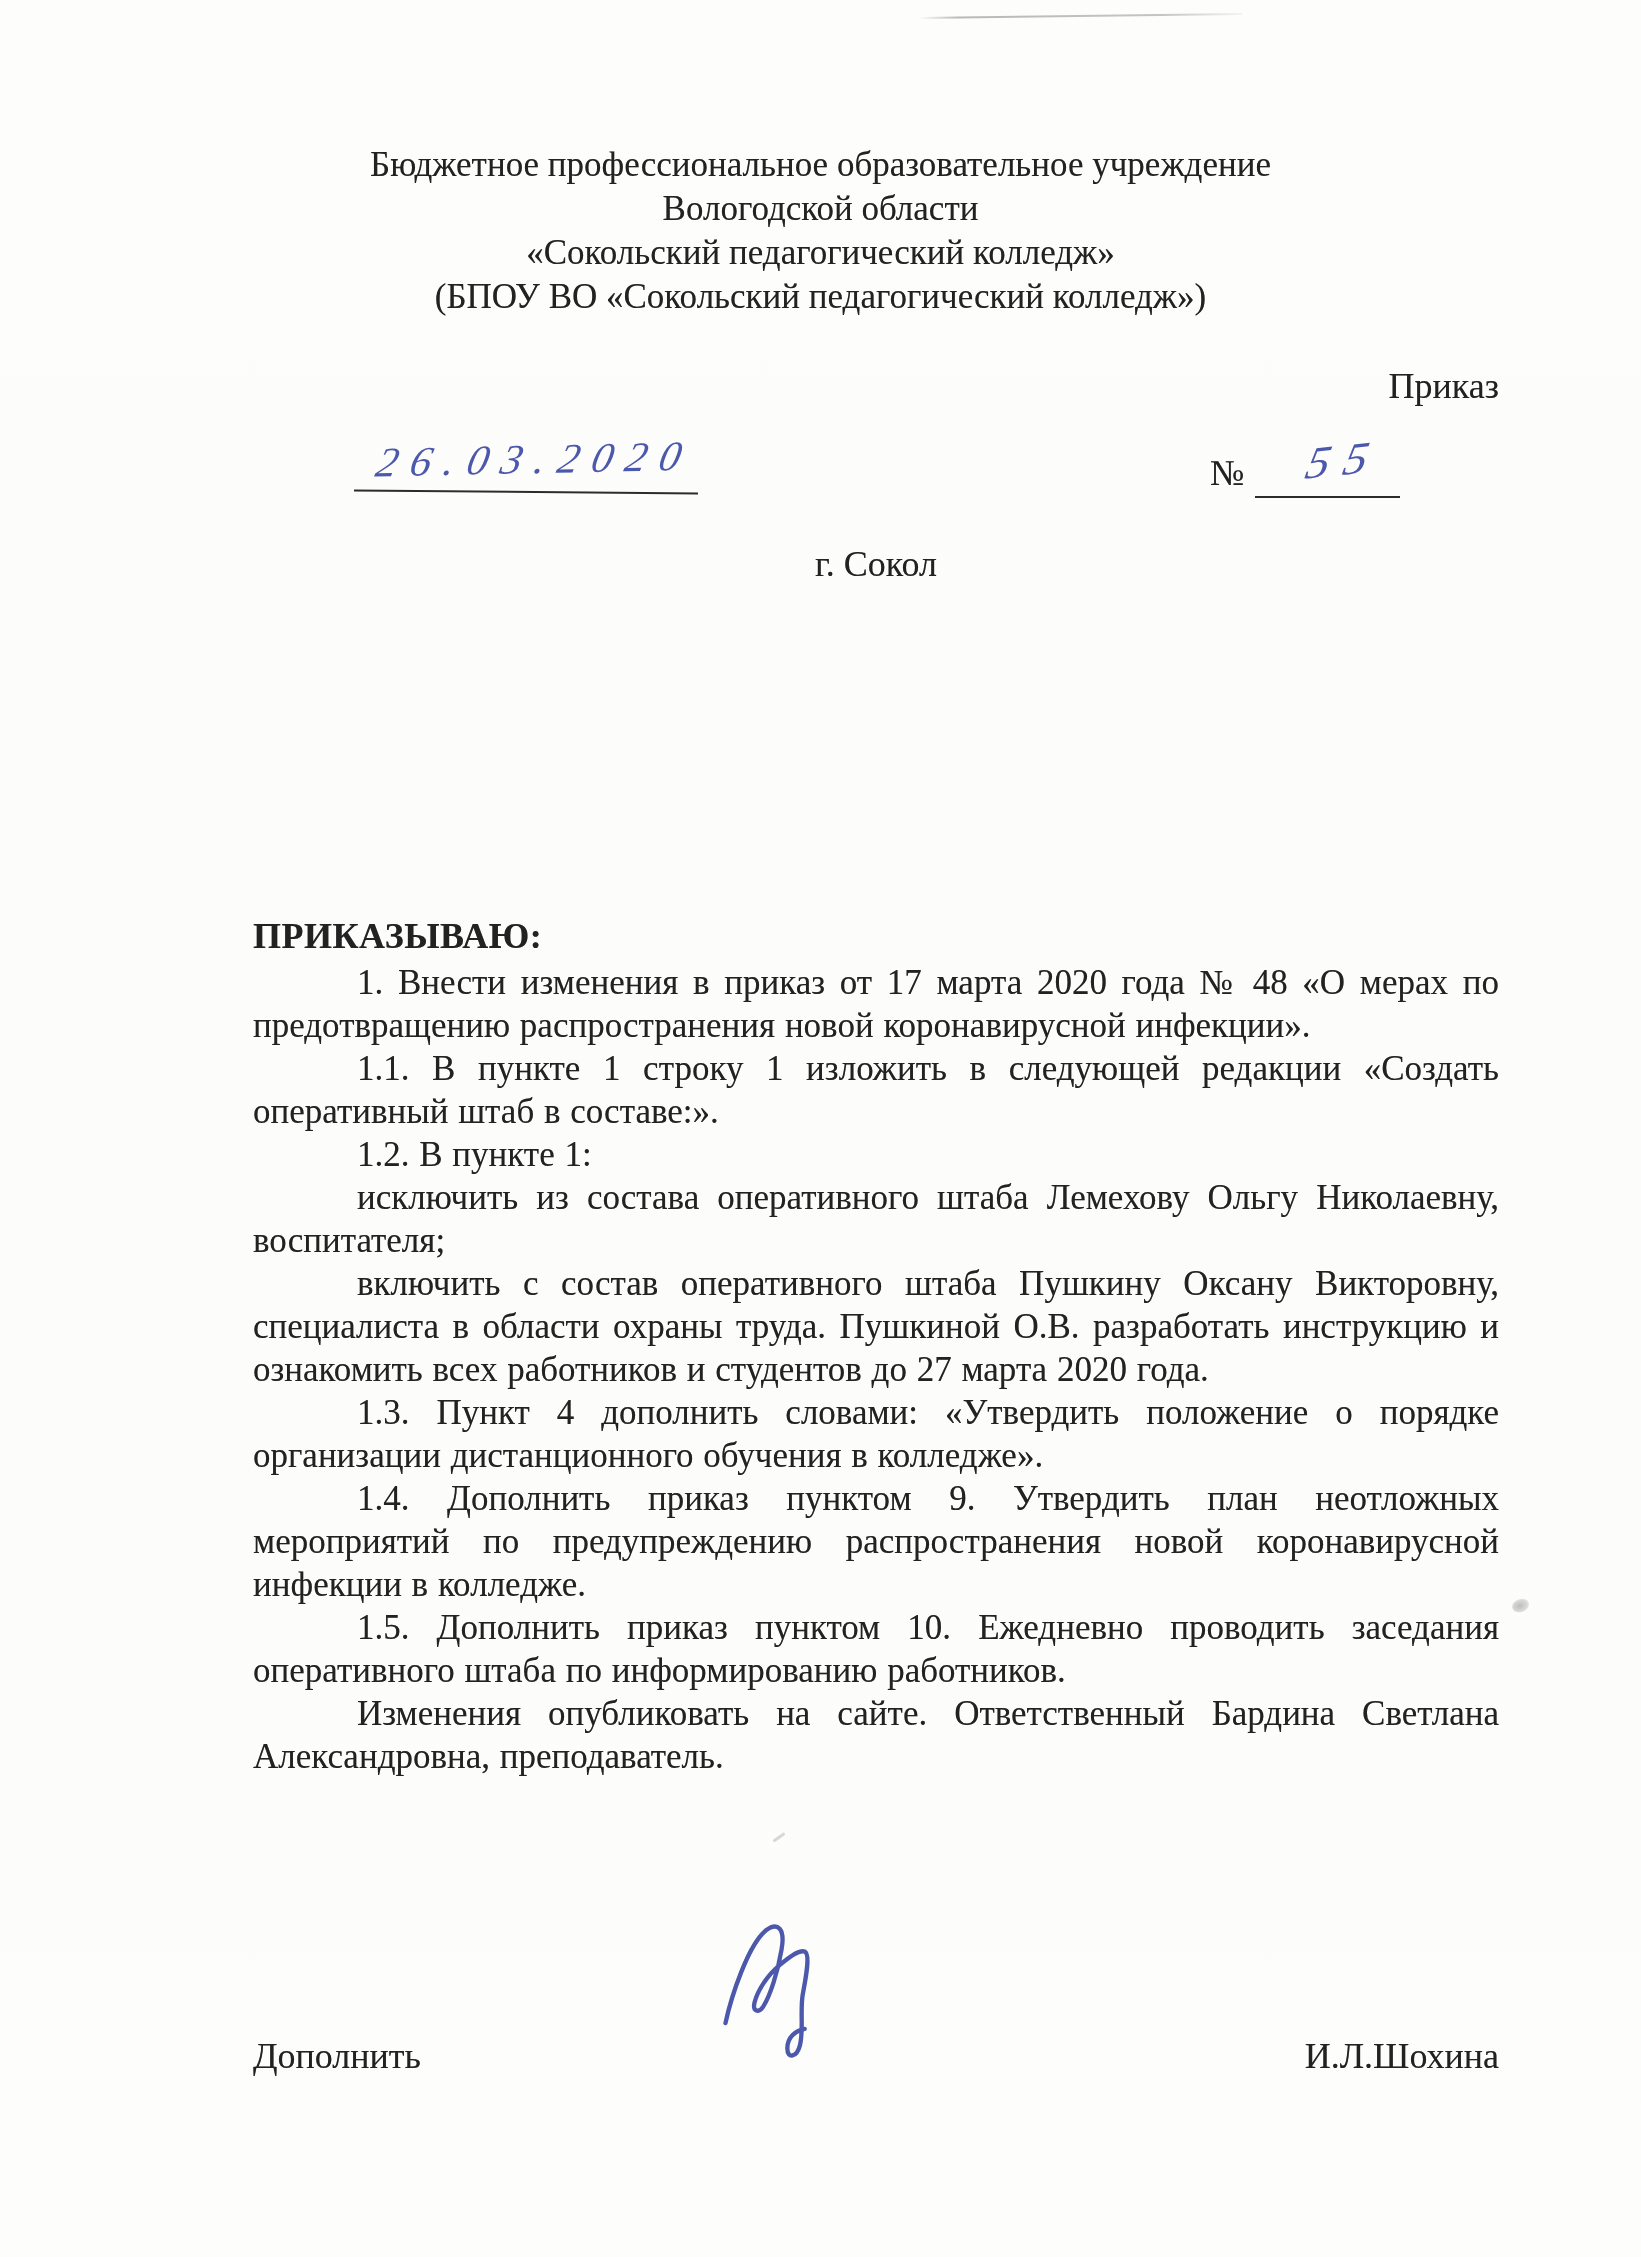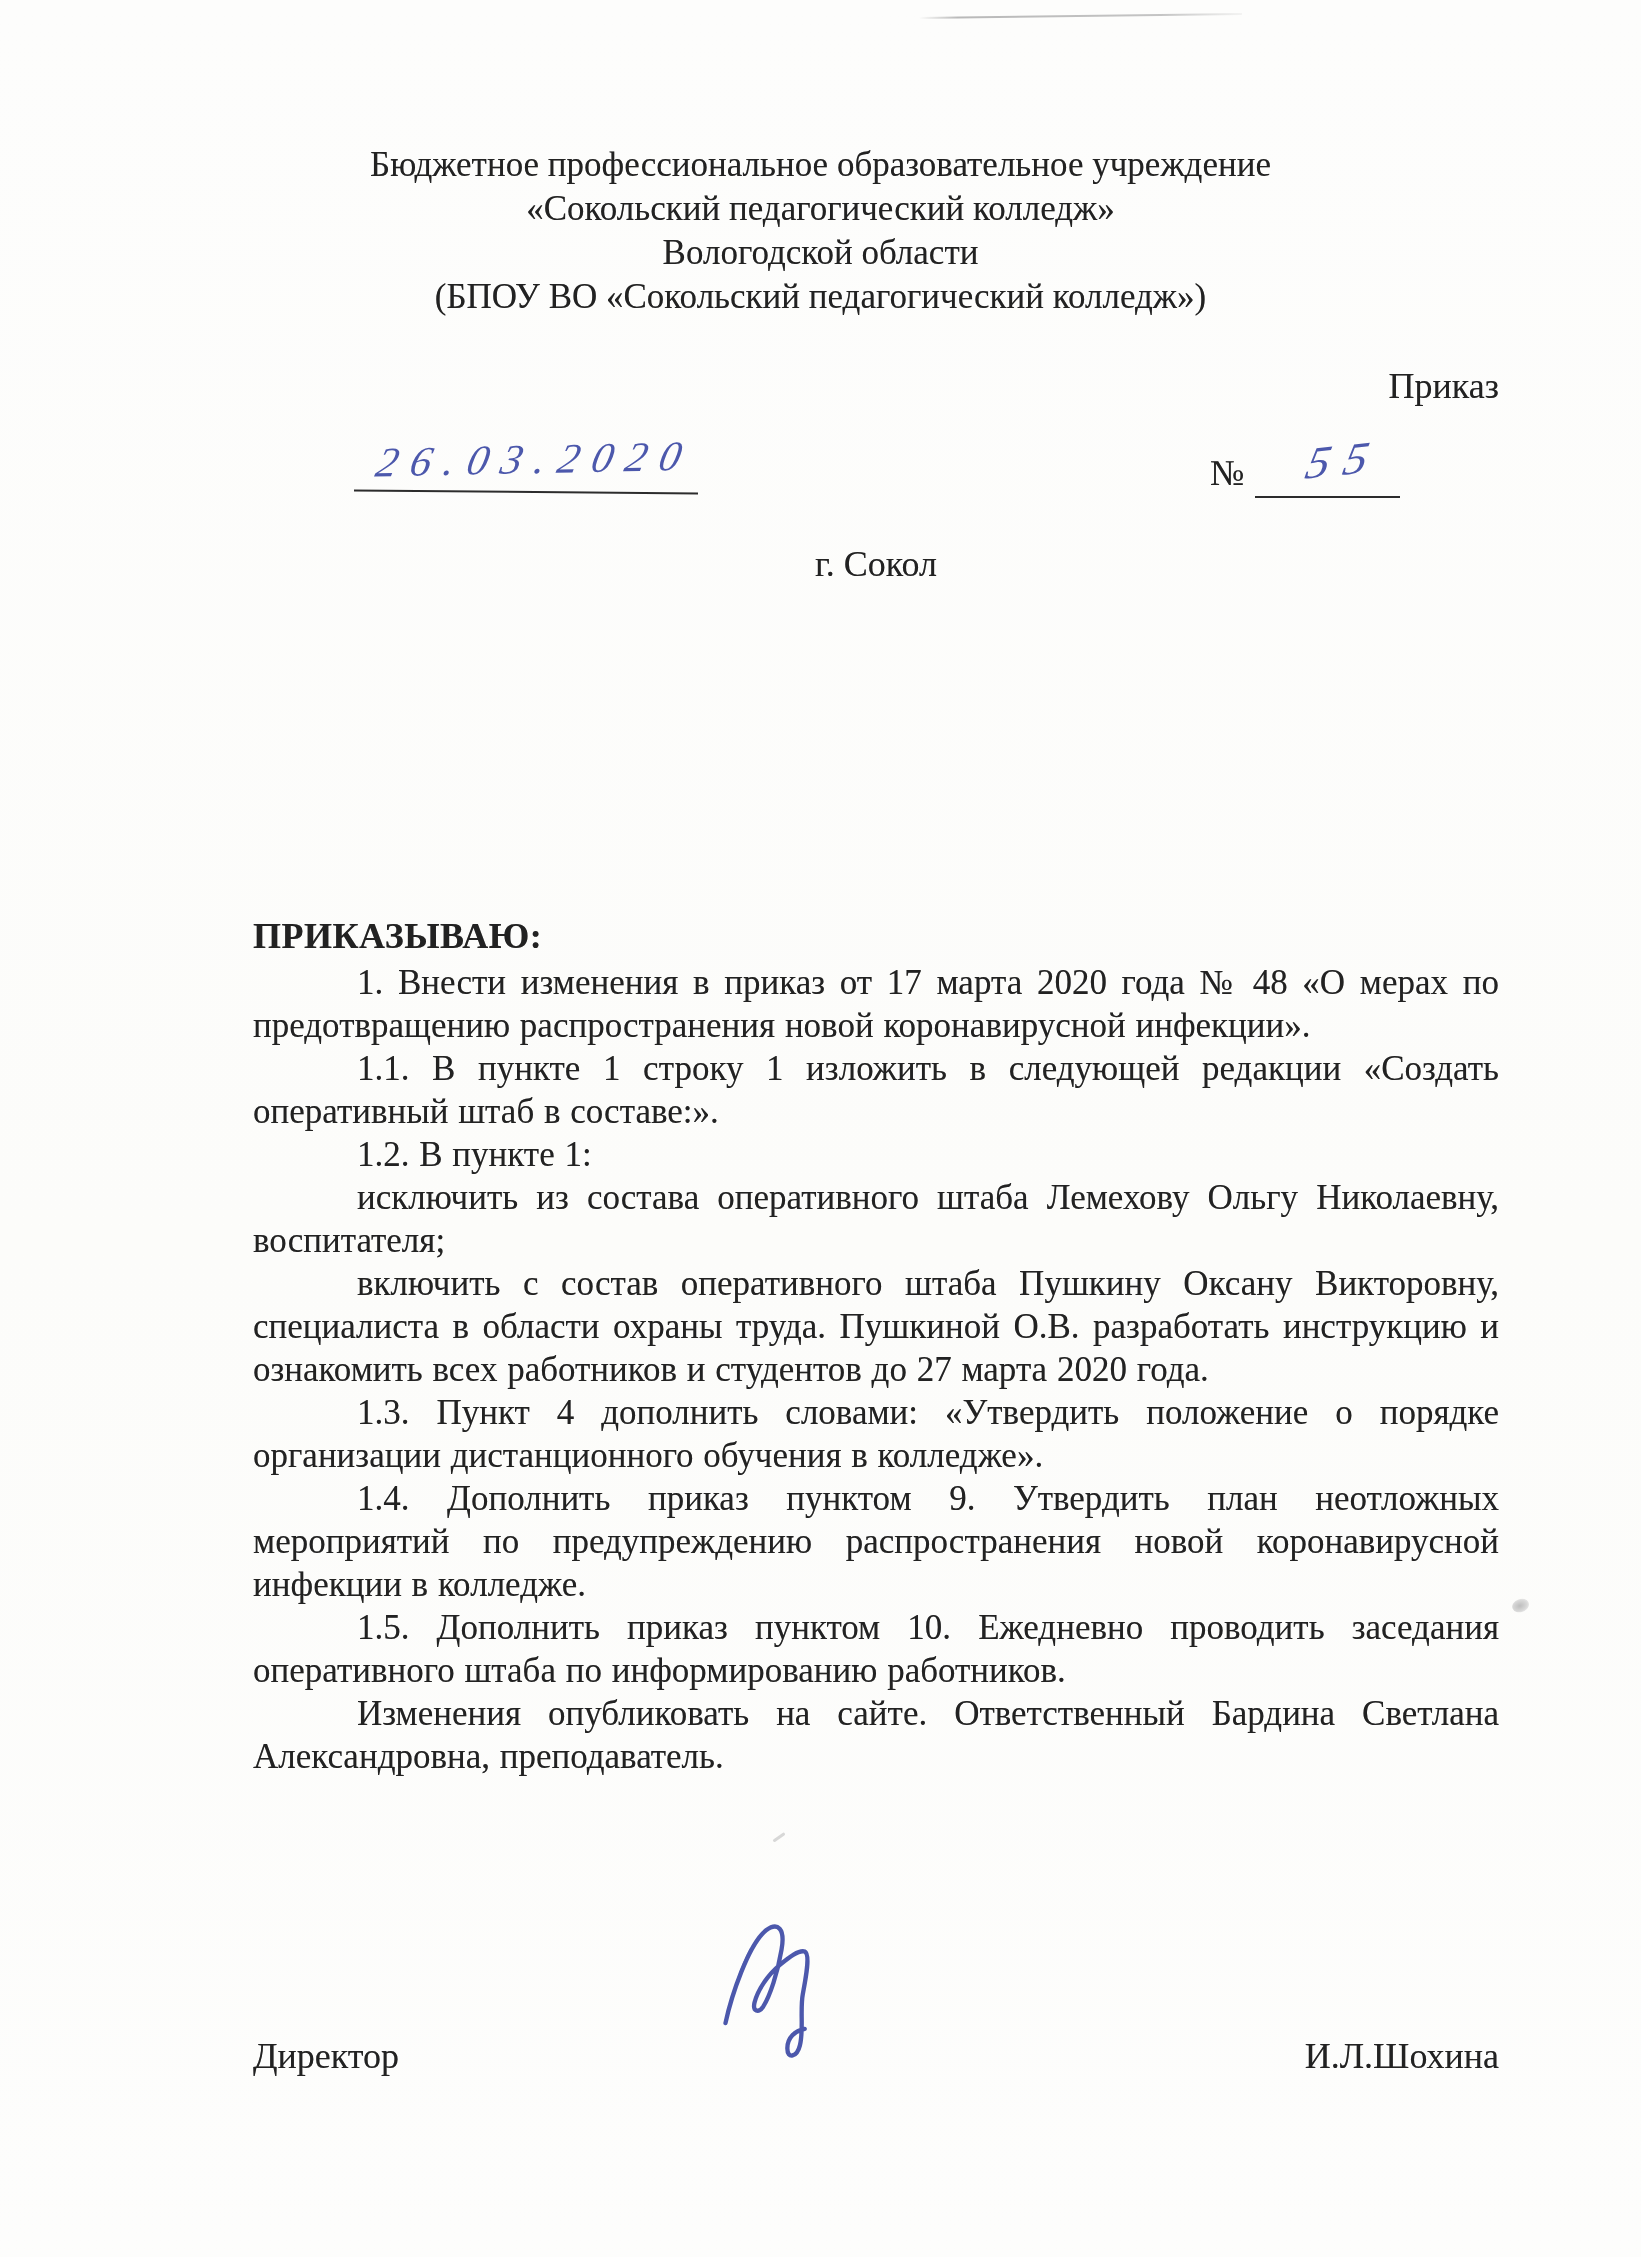--- a/index.html
+++ b/index.html
@@ -95,22 +95,22 @@
     background:#c7c7c7;transform:rotate(-35deg);border-radius:1.9px;opacity:.7;
   }
 </style>
 </head>
 <body>
 
 <div class="page">
 
   <div class="org-header">
     <span>Бюджетное профессиональное образовательное учреждение</span>
+    <span>Вологодской области</span>
     <span>«Сокольский педагогический колледж»</span>
-    <span>Вологодской области</span>
     <span>(БПОУ ВО «Сокольский педагогический колледж»)</span>
   </div>
 
   <div class="order-title">Приказ</div>
 
   <div class="daterow">
     <span class="hand date-value">26.03.2020</span>
     <span class="date-underline"></span>
     <span class="num-label">№</span>
     <span class="num-underline"></span>
@@ -128,21 +128,21 @@
     <p>1.2. В пункте 1:</p>
     <p>исключить из состава оперативного штаба Лемехову Ольгу Николаевну, воспитателя;</p>
     <p>включить с состав оперативного штаба Пушкину Оксану Викторовну, специалиста в области охраны труда. Пушкиной О.В. разработать инструкцию и ознакомить всех работников и студентов до 27 марта 2020 года.</p>
     <p>1.3. Пункт 4 дополнить словами: «Утвердить положение о порядке организации дистанционного обучения  в колледже».</p>
     <p>1.4. Дополнить    приказ пунктом 9. Утвердить план неотложных мероприятий по предупреждению распространения новой коронавирусной инфекции в колледже.</p>
     <p>1.5. Дополнить приказ пунктом 10.  Ежедневно проводить заседания оперативного штаба по информированию работников.</p>
     <p>Изменения опубликовать на сайте. Ответственный Бардина Светлана Александровна, преподаватель.</p>
   </div>
 
   <div class="sigrow">
-    <span class="sig-role">Директор</span>
+    <span class="sig-role">Дополнить</span>
     <span class="sig-name">И.Л.Шохина</span>
   </div>
 
   <div class="sig-mark">
     <svg viewBox="0 0 150 185" xmlns="http://www.w3.org/2000/svg">
       <path d="M16,120 C22,92 40,38 58,24 C70,15 78,22 74,44 C70,68 62,92 55,103 C50,110 44,108 46,99 C49,86 60,70 72,60 C82,52 92,44 98,46 C104,49 99,74 96,90 C93,106 97,128 93,143 C90,155 80,158 80,146 C80,135 88,128 98,126" stroke-width="4.5"></path>
       <path d="M16,120 C20,104 30,66 42,44" stroke-width="2.5" opacity=".7"></path>
     </svg>
   </div>
 

